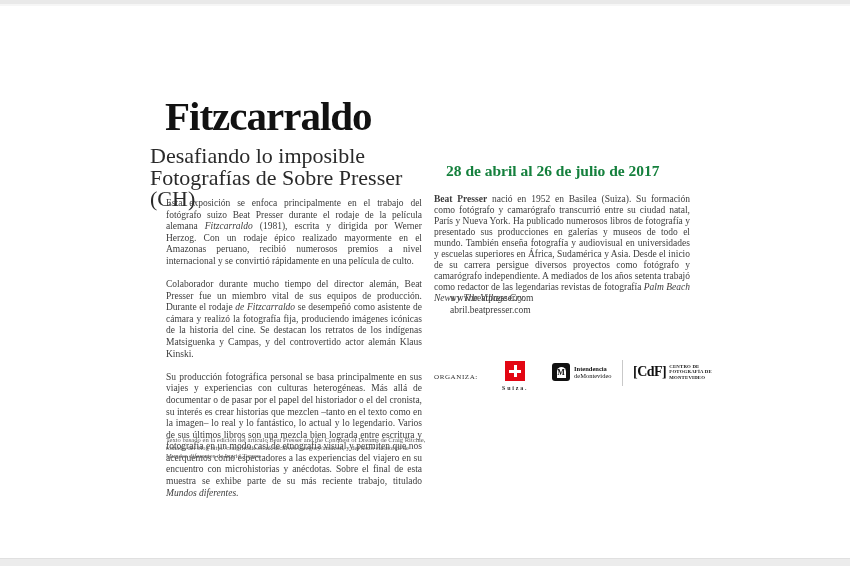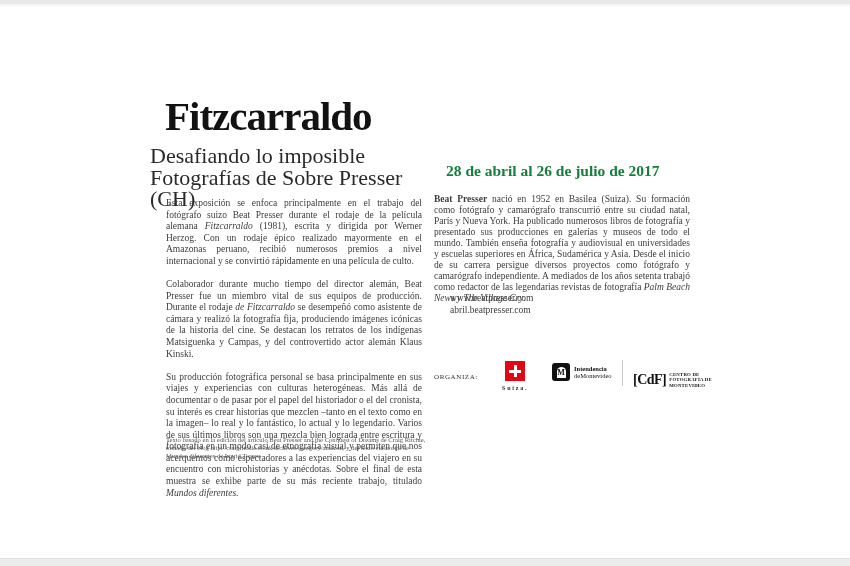--- a/index.html
+++ b/index.html
@@ -55,21 +55,21 @@
 
   .logo-im{position:absolute;left:552px;top:363px;display:flex;align-items:center;gap:4px;}
   .im-mark{width:18px;height:18px;background:#111;border-radius:3px;position:relative;flex:0 0 auto;}
   .im-door{position:absolute;left:4.5px;top:4px;width:9px;height:10.5px;background:#fff;border-radius:4.5px 4.5px 0 0;}
   .im-m{position:absolute;left:0;top:6px;width:18px;text-align:center;font-size:8px;font-weight:700;color:#111;line-height:8px;}
   .im-text{font-size:6.5px;line-height:7.5px;color:#111;}
   .im-text .l1{font-weight:700;}
 
   .logo-divider{position:absolute;left:622px;top:360px;width:1px;height:26px;background:#c9c9c9;}
 
-  .logo-cdf{position:absolute;left:633px;top:364px;display:flex;align-items:center;gap:3px;margin-top:8px;}
+  .logo-cdf{position:absolute;left:633px;top:364px;display:flex;align-items:center;gap:3px;}
   .cdf-bracket{font-size:14px;font-weight:700;color:#111;letter-spacing:-0.5px;}
   .cdf-lines{font-size:4.8px;line-height:5.4px;color:#111;text-transform:uppercase;letter-spacing:0.2px;font-weight:700;}
 </style>
 </head>
 <body>
 
 <div class="page">
   <div class="edge-strip-top"></div>
   <div class="edge-strip-bottom"></div>
 

